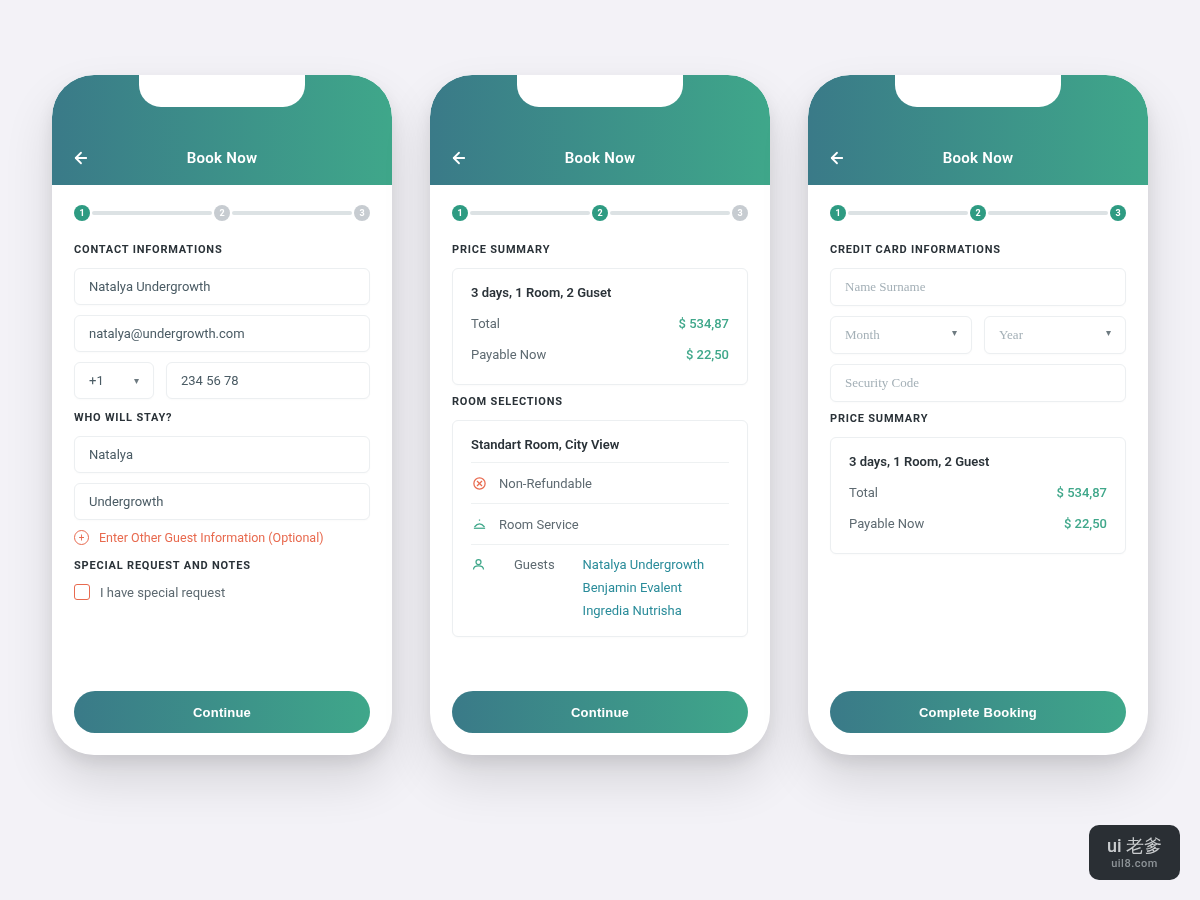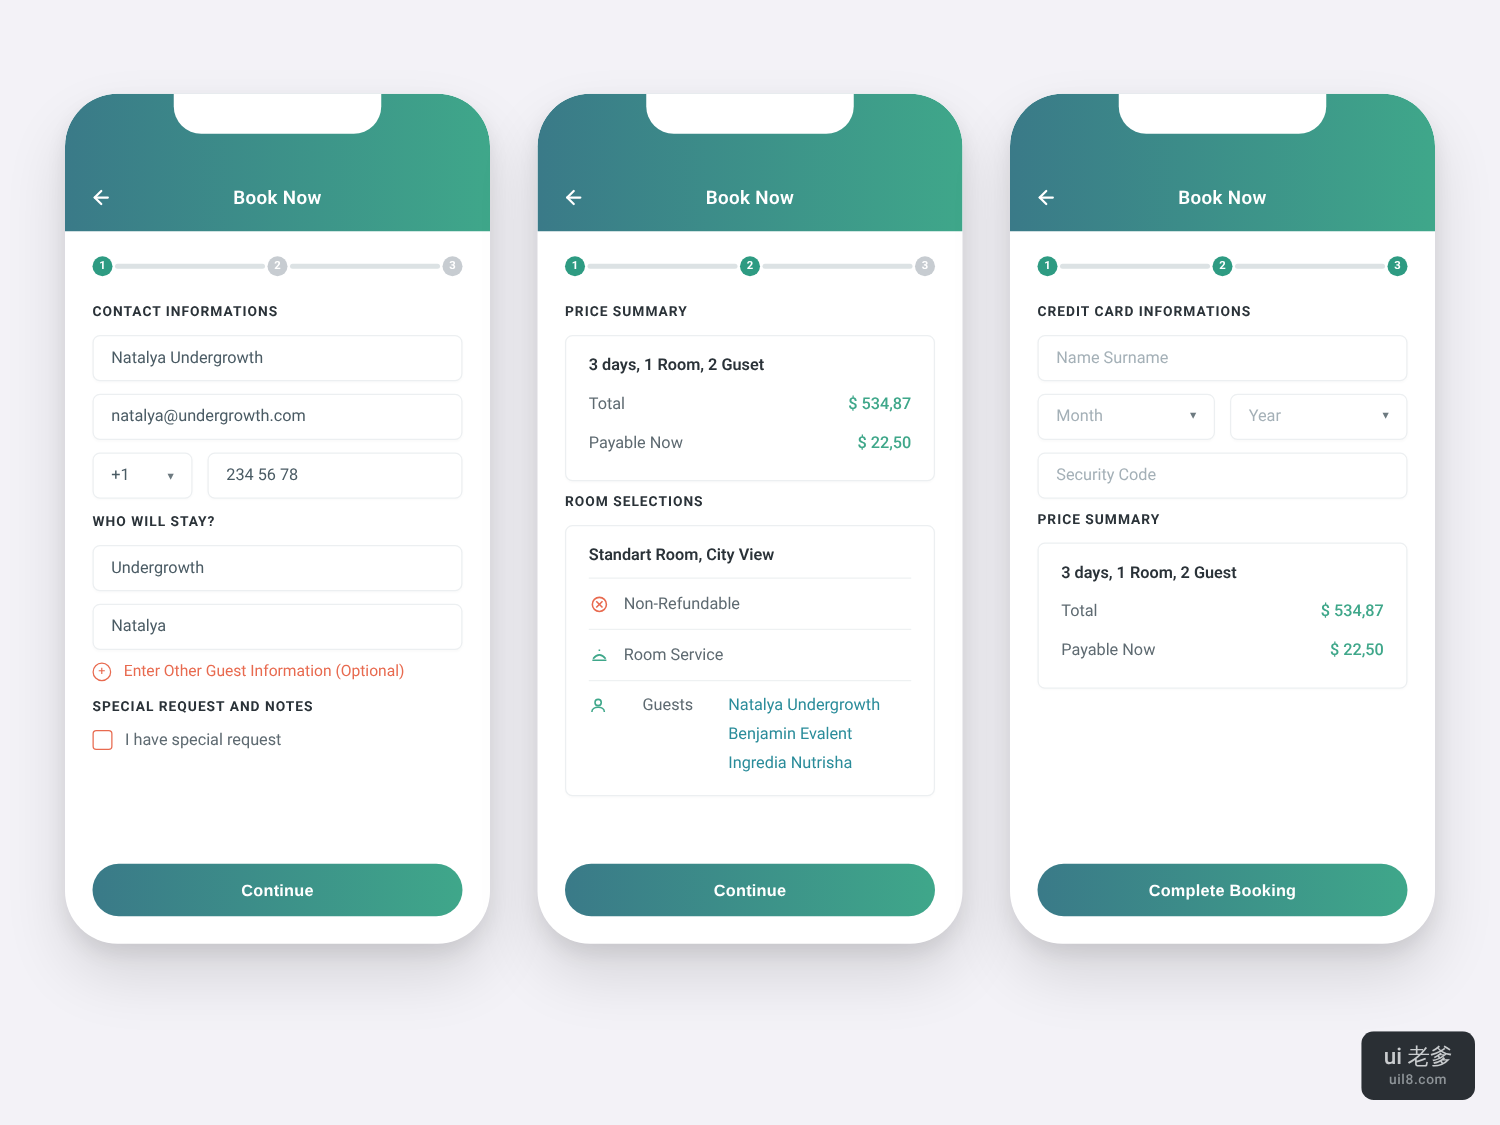--- a/index.html
+++ b/index.html
@@ -58,21 +58,21 @@
     color: #2a3238; text-transform: uppercase;
     margin: 2px 0 12px;
   }
   .field, .card-box {
     background: #fff; border: 1px solid #eceff1;
     border-radius: 6px; padding: 10px 14px;
     font-size: 13px; color: #4a5b64;
     margin-bottom: 10px;
     box-shadow: 0 1px 2px rgba(0,0,0,.02);
   }
-  .field.placeholder { color: #a4b0b7; }
+  .field.placeholder { color: #a4b0b7; font-family: Liberation Serif, serif; }
   .row { display: flex; gap: 12px; }
   .row .field { flex: 1; }
   .row .field.sm { flex: 0 0 80px; display:flex; justify-content:space-between; align-items:center;}
   .select { display:flex; justify-content:space-between; cursor:pointer;}
   .chev { font-size: 10px; color: #6d7a80; }
   .link-row { display: flex; align-items: center; gap: 10px; font-size: 12.5px; color: #e86a4f; margin: 6px 0 14px; cursor:pointer;}
   .link-row .plus { width:15px;height:15px;border:1.5px solid #e86a4f;border-radius:50%;display:inline-flex;align-items:center;justify-content:center;font-size:10px;flex-shrink:0;}
   .chk-row { display: flex; align-items: center; gap: 10px; font-size: 13px; color: #5e6a71; margin-top: 4px;}
   .chk { width:16px;height:16px;border:1.5px solid #e86a4f;border-radius:3px;flex-shrink:0;cursor:pointer;}
   .btn {
@@ -132,22 +132,22 @@
     <div class="field">Natalya Undergrowth</div>
     <div class="field">natalya@undergrowth.com</div>
     <div class="row">
       <div class="field sm select">
           <span>+1</span>
           <span class="chev">▾</span>
         </div>
       <div class="field">234 56 78</div>
     </div>
     <div class="section-title">WHO WILL STAY?</div>
+    <div class="field">Natalya</div>
     <div class="field">Undergrowth</div>
-    <div class="field">Natalya</div>
     <div class="link-row">
       <span class="plus">+</span>
       <span>Enter Other Guest Information (Optional)</span>
     </div>
     <div class="section-title">SPECIAL REQUEST AND NOTES</div>
     <div class="chk-row">
       <span class="chk"></span>
       <span>I have special request</span>
     </div>
   </div>

